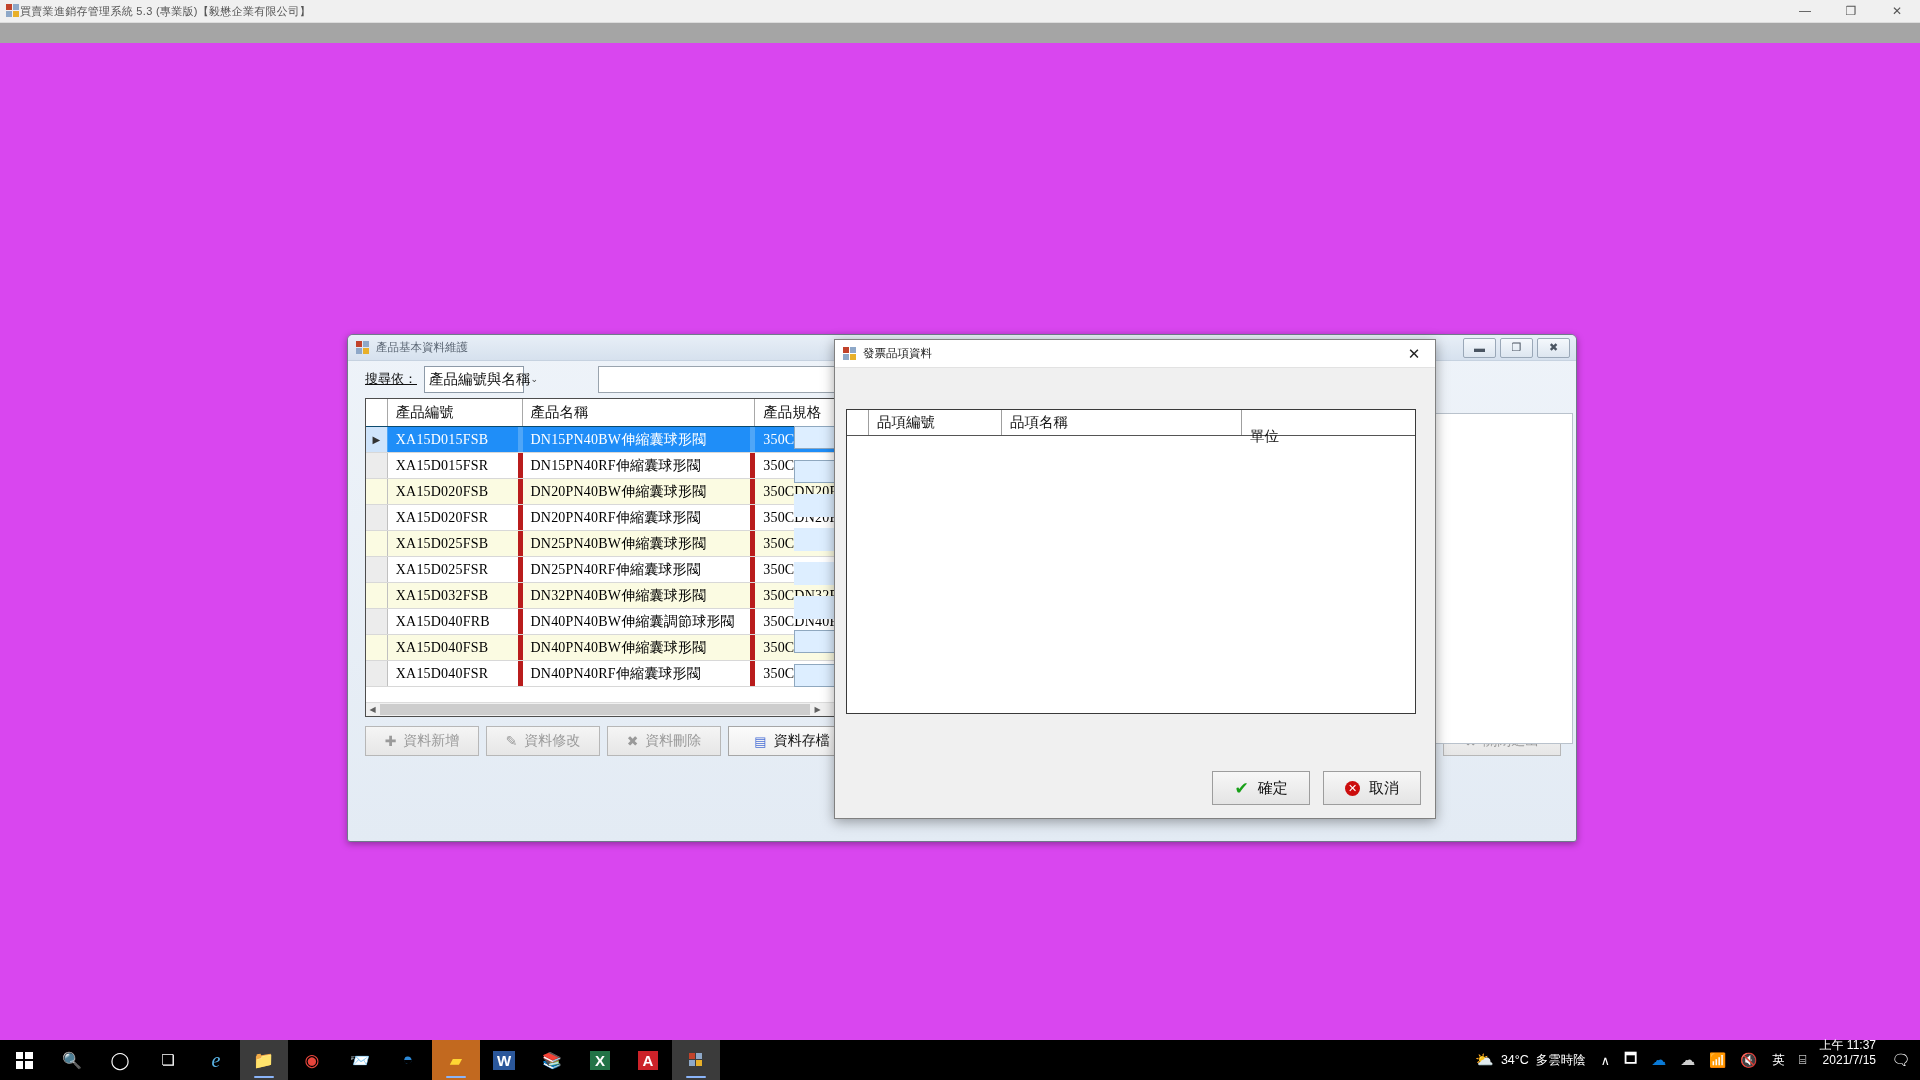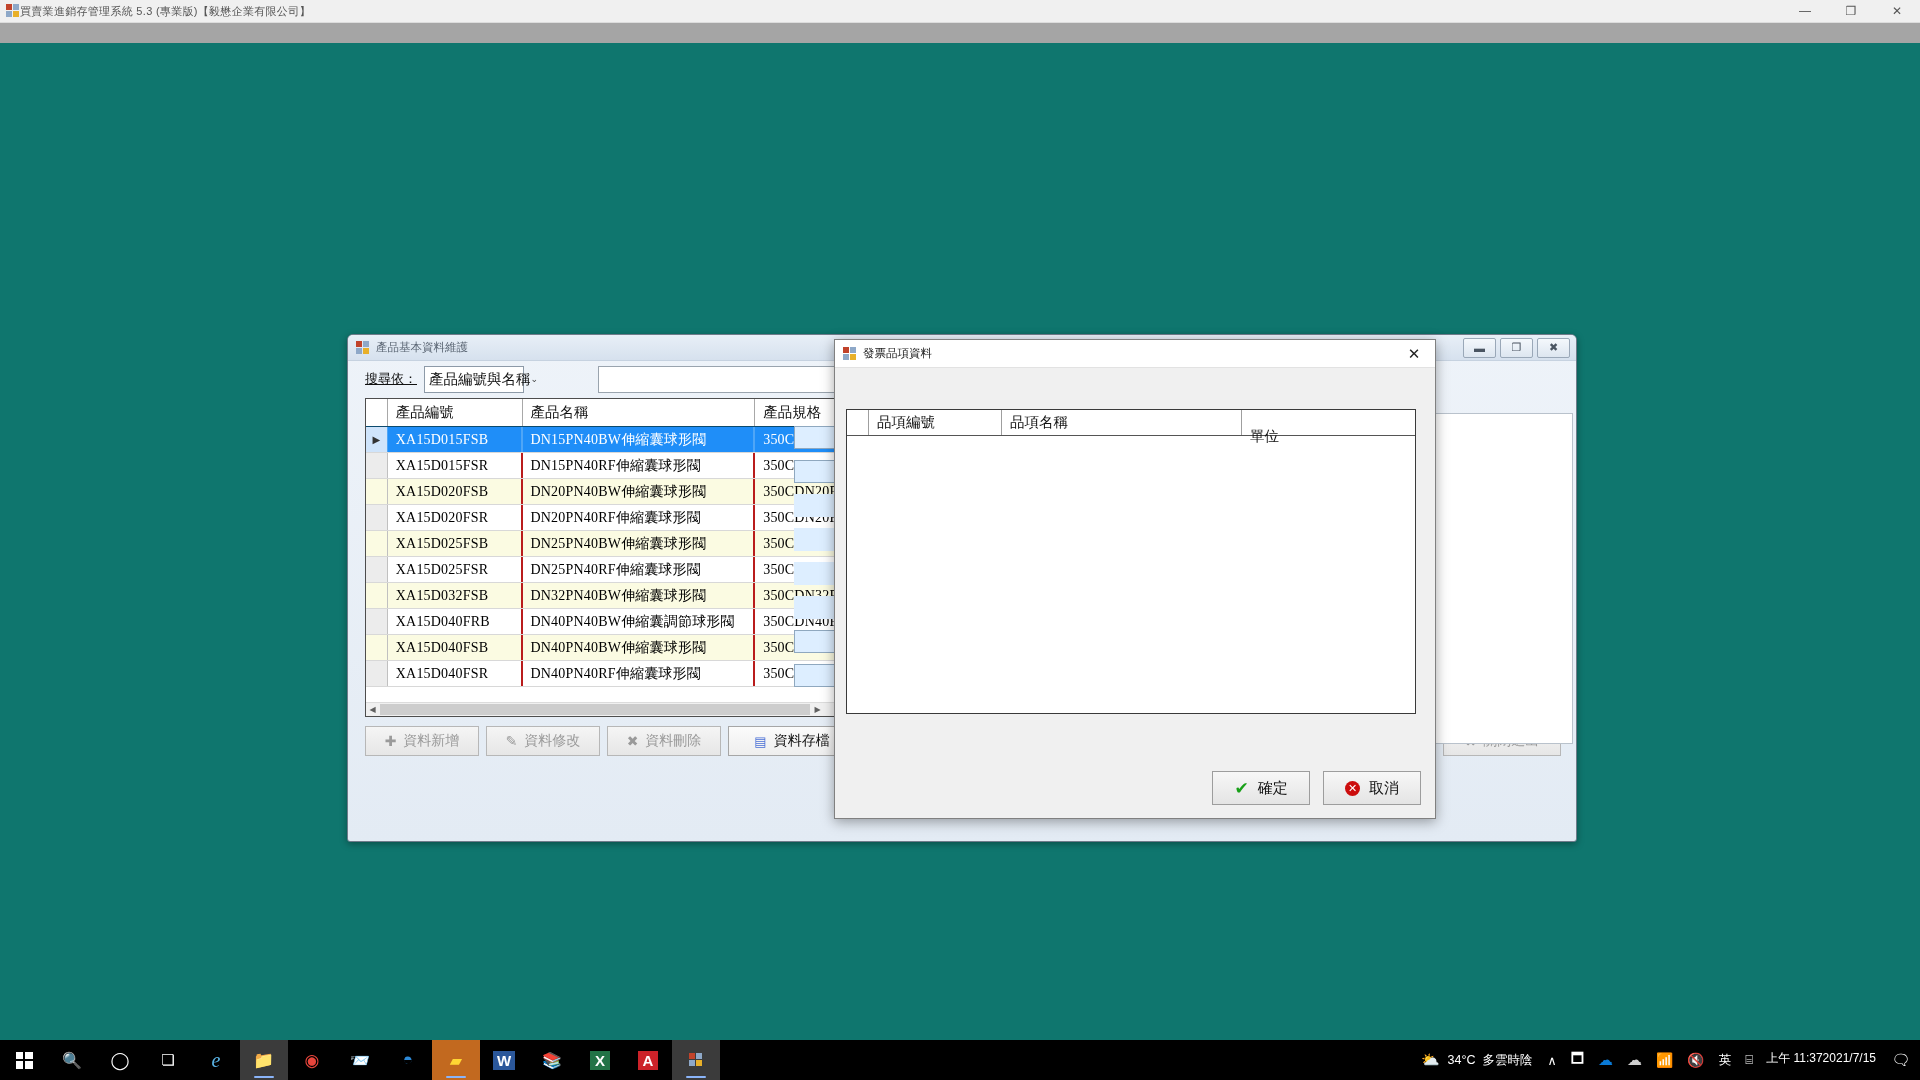--- a/index.html
+++ b/index.html
@@ -15,21 +15,21 @@
   .vsicon i{position:absolute;display:block;}
   .vsicon .a{left:0;top:0;width:6px;height:6px;background:#c1432b;}
   .vsicon .b{left:7px;top:0;width:6px;height:6px;background:#8ea8c8;}
   .vsicon .c{left:0;top:7px;width:6px;height:6px;background:#8ea8c8;}
   .vsicon .d{left:7px;top:7px;width:6px;height:6px;background:#e8b02a;}
   #app-title-text{font-size:11px;color:#555;letter-spacing:.3px;white-space:nowrap;}
   #app-winbtns{margin-left:auto;display:flex;height:22px;}
   #app-winbtns .wb{width:46px;height:22px;display:flex;align-items:center;justify-content:center;color:#555;font-size:12px;}
   #app-menubar{height:21px;background:#f0f0f0;border-bottom:1px solid #d0d0d0;display:flex;align-items:center;padding-left:8px;}
   #app-menubar .mi{font-size:12px;color:#111;padding:2px 11px 2px 2px;margin-right:9px;white-space:nowrap;}
-  #app-client{position:absolute;left:0;top:43px;right:0;bottom:0;background:#0f766e;}
+  #app-client{position:absolute;left:0;top:43px;right:0;bottom:0;background:#d946ef;}
 
   
   #child-window{position:absolute;left:347px;top:291px;width:1228px;height:506px;
     background:linear-gradient(#eef3f9,#e3ebf4);
     border:1px solid #6f7b8a;border-radius:6px 6px 3px 3px;
     box-shadow:0 2px 7px rgba(0,0,0,.35);overflow:hidden;}
   #child-titlebar{height:25px;background:linear-gradient(#e8eff7,#d6e1ee);display:flex;align-items:center;padding-left:8px;border-bottom:1px solid #c6d2e0;}
   #child-title-text{font-size:11.5px;color:#5b6674;margin-left:6px;}
   #child-winbtns{margin-left:auto;display:flex;gap:4px;padding-right:6px;}
   #child-winbtns .cb{width:31px;height:18px;border:1px solid #9aa8b8;border-radius:2px;background:linear-gradient(#f4f8fc,#dde6f0);
@@ -46,21 +46,21 @@
 
   
   #grid{position:absolute;left:17px;top:38px;width:716px;height:317px;border:1px solid #4d4d4d;background:#fff;overflow:hidden;}
   #grid-header{display:flex;height:27px;background:#fff;border-bottom:1px solid #0c4a6e;}
   .gh{border-right:1px solid #a8a8a8;display:flex;align-items:center;padding-left:8px;font-size:14.5px;color:#111;box-sizing:border-box;}
   .gh.sel{width:22px;padding:0;}
   .gh.c1{width:136px;}
   .gh.c2{width:235px;}
   .gh.c3{width:330px;}
   .grow{display:flex;height:26px;border-bottom:1px solid #d8d8d8;box-sizing:border-box;}
-  .gcell{border-right:2px solid #b91c1c;display:flex;align-items:center;padding-left:8px;font-size:14px;box-sizing:border-box;
+  .gcell{border-right:5px solid #b91c1c;display:flex;align-items:center;padding-left:8px;font-size:14px;box-sizing:border-box;
      font-family:"Liberation Serif","DejaVu Serif",serif;letter-spacing:.2px;white-space:nowrap;overflow:hidden;}
   .gcell.sel{width:22px;padding:0;justify-content:center;background:#ececec;border-right:1px solid #c0c0c0;}
   .gcell.c1{width:136px;}
   .gcell.c2{width:235px;}
   .gcell.c3{width:330px;}
   .grow.alt .gcell{background:#fbfbe2;}
   .grow.selected{background:#1f8ef8;}
   .grow.selected .gcell{color:#fff;background:#1f8ef8;border-right-color:#4fa6f7;}
   .grow.selected .gcell.sel{background:#cfe4fb;color:#222;}
   .rowmark{font-size:10px;color:#333;}
@@ -116,21 +116,21 @@
 
   
   #taskbar{position:absolute;left:0;bottom:0;width:1920px;height:40px;background:#000;display:flex;align-items:center;}
   #tb-left{display:flex;align-items:center;height:40px;}
   .tbitem{width:48px;height:40px;display:flex;align-items:center;justify-content:center;position:relative;}
   .tbitem.active{background:#3b3b3b;}
   .tbitem.accent{background:#c2691f;}
   .tbitem .uline{position:absolute;bottom:2px;left:14px;width:20px;height:2px;background:#8ab4f8;border-radius:1px;}
   #tb-right{margin-left:auto;display:flex;align-items:center;height:40px;padding-right:4px;color:#fff;}
   .tray{display:flex;align-items:center;justify-content:center;height:40px;padding:0 7px;font-size:12.5px;color:#fff;}
-  #tb-clock{display:flex;flex-direction:row;align-items:flex-end;justify-content:center;height:26px;padding:0 10px 15px 6px;line-height:15px;font-size:12px;color:#fff;}
+  #tb-clock{display:flex;flex-direction:column;align-items:flex-end;justify-content:center;height:26px;padding:0 10px 15px 6px;line-height:15px;font-size:12px;color:#fff;}
   #tb-weather{display:flex;align-items:center;gap:7px;height:40px;padding:0 8px;font-size:12.5px;color:#fff;}
   #tb-action-center{width:30px;height:40px;display:flex;align-items:center;justify-content:center;}
   .winlogo{width:17px;height:17px;display:grid;grid-template-columns:1fr 1fr;grid-template-rows:1fr 1fr;gap:2px;}
   .winlogo span{background:#fff;display:block;}
 </style>
 </head>
 <body>
 
 <div id="app-window">
 

